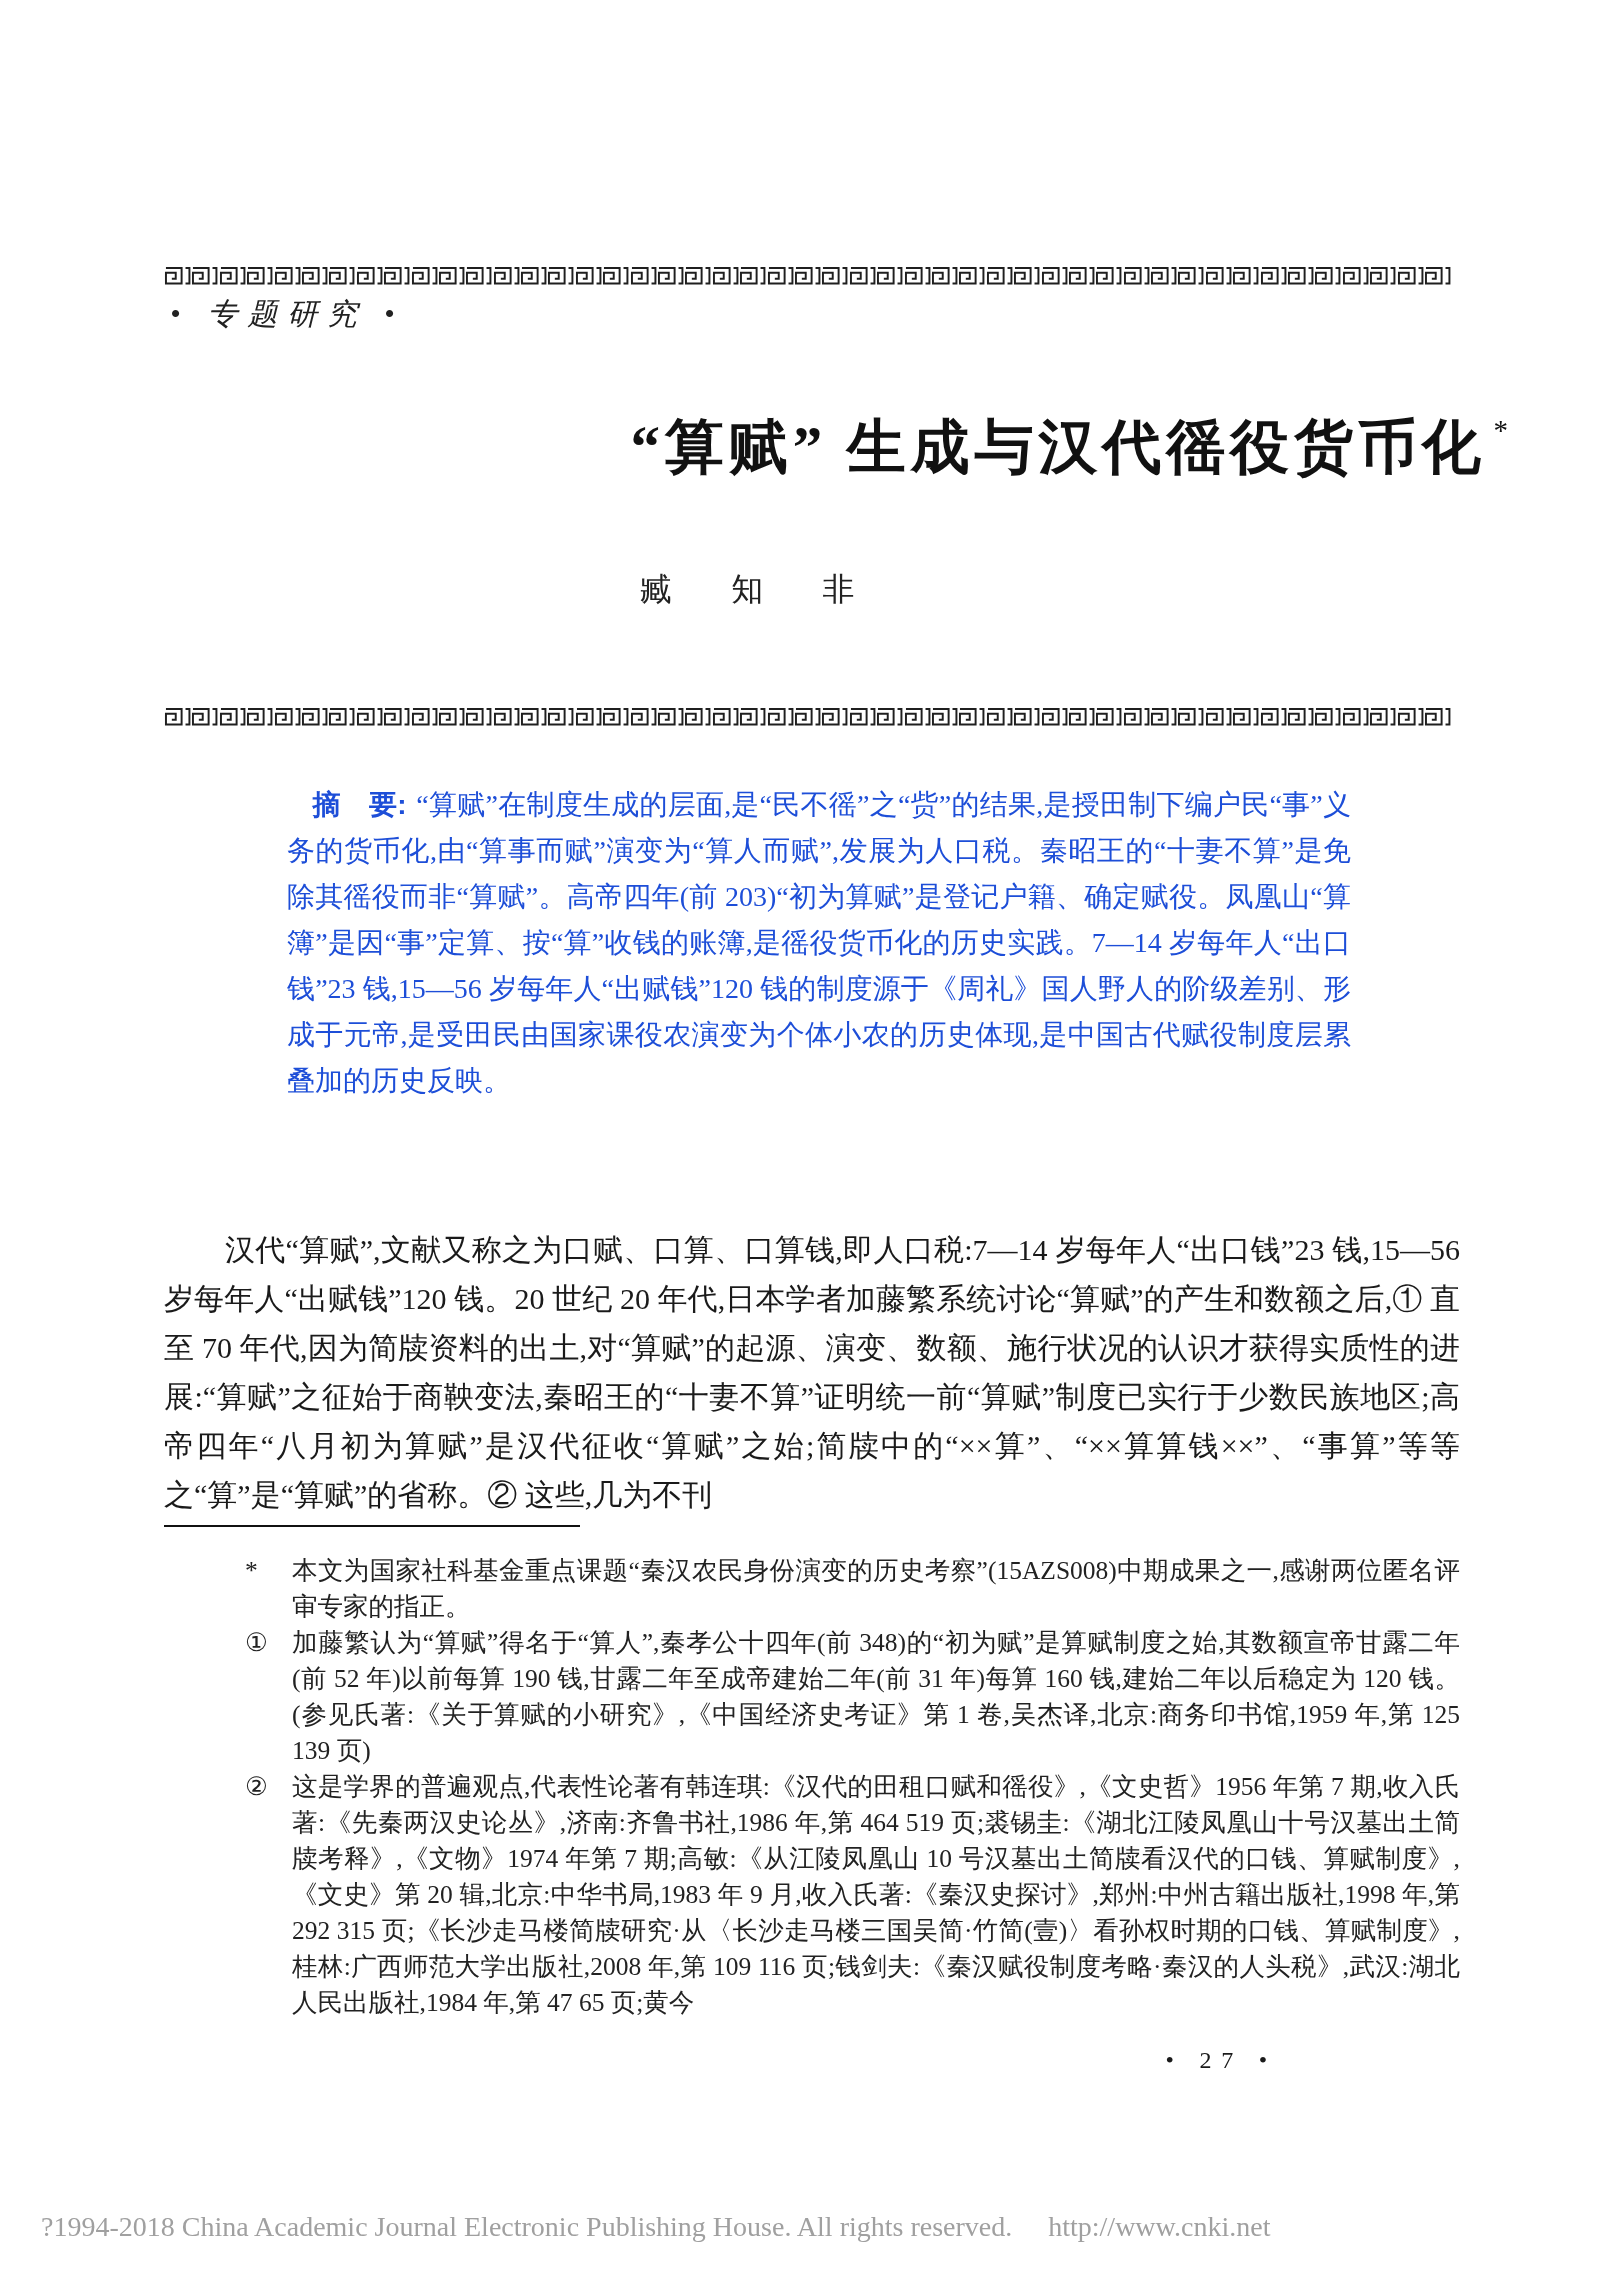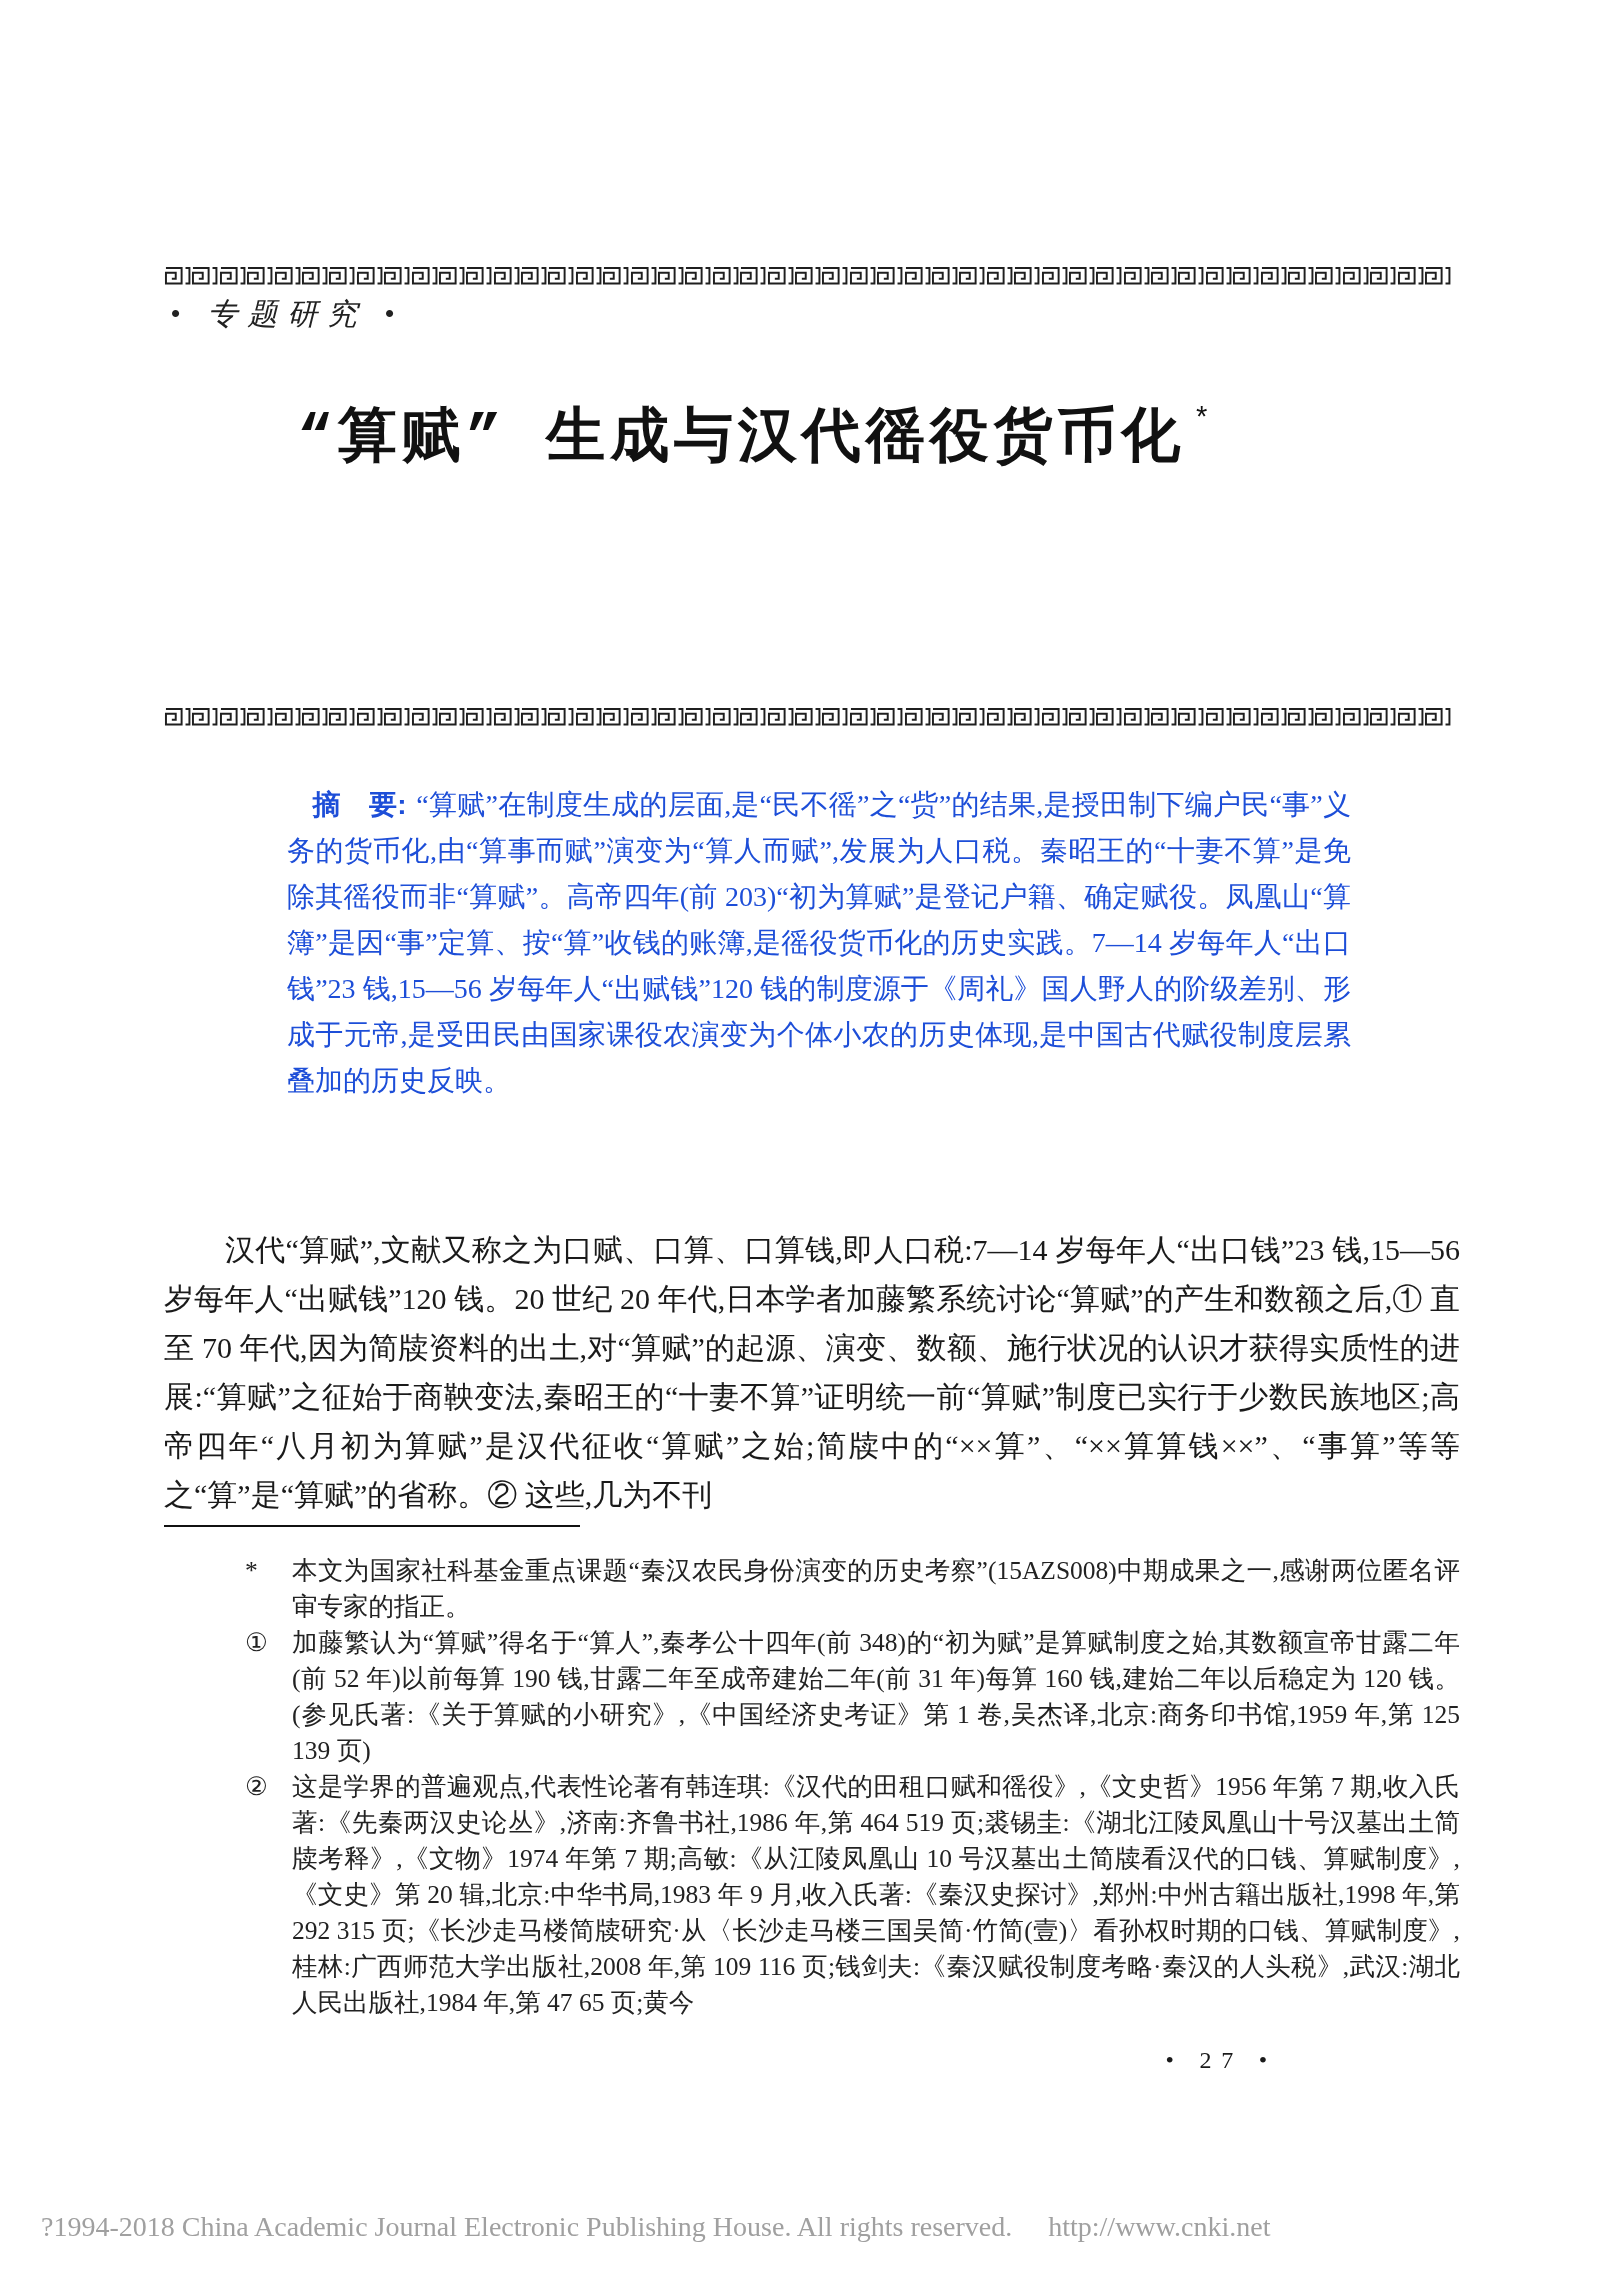--- a/index.html
+++ b/index.html
@@ -11,22 +11,22 @@
   .meander{position:absolute;left:164px;width:1296px;height:25.5px;display:flex;flex-wrap:nowrap;overflow:hidden;}
   .meander-top{top:263px;}
   .meander-mid{top:704px;}
   
   .section-label{
     position:absolute;left:170px;top:294px;font-size:30px;font-style:italic;
     letter-spacing:9.8px;color:#222;
   }
   
   .article-title{
-    position:absolute;left:0;top:396px;width:100%;text-align:center;
-    font-family:Liberation Mono, monospace;font-weight:bold;
+    position:absolute;left:0;top:408px;width:100%;text-align:right;
+    font-family:Liberation Serif, serif;font-weight:bold;
     font-size:59px;letter-spacing:4.9px;white-space:nowrap;color:#111;
   }
   .title-note{font-size:29px;vertical-align:27.4px;font-weight:normal;margin-left:7.8px;letter-spacing:0;}
   
   .author{position:absolute;left:0;top:568px;width:100%;text-align:center;font-size:32px;letter-spacing:13.7px;color:#222;}
   
   .abstract{position:absolute;left:287px;top:782px;width:1064px;font-size:28px;line-height:46px;color:#1d4ed8;}
   .abs-para{margin:0;text-align:justify;text-indent:25.5px;}
   .abs-label{font-family:"Liberation Sans","DejaVu Sans",sans-serif;font-weight:bold;margin-right:9.8px;}
   .kw-line{margin:0;text-indent:25.5px;}
@@ -240,20 +240,21 @@
       <svg width="27.4" height="25.5" viewBox="0 0 28 26" style="flex:0 0 auto">
         <path d="M2 5 H18 V21 H2 V10 H12 V16 H8" fill="none" stroke="#1f1f1f" stroke-width="2"></path>
         <path d="M22 5 H26 V21 H22" fill="none" stroke="#1f1f1f" stroke-width="2"></path>
       </svg>
     </div>
 
   <div class="section-label">• 专题研究 •</div>
 
   <div class="article-title"><span>“算赋” 生成与汉代徭役货币化</span><sup class="title-note">*</sup></div>
 
+  <div class="author">臧　知　非</div>
 
   <div class="meander meander-mid">
       <svg width="27.4" height="25.5" viewBox="0 0 28 26" style="flex:0 0 auto">
         <path d="M2 5 H18 V21 H2 V10 H12 V16 H8" fill="none" stroke="#1f1f1f" stroke-width="2"></path>
         <path d="M22 5 H26 V21 H22" fill="none" stroke="#1f1f1f" stroke-width="2"></path>
       </svg>
       <svg width="27.4" height="25.5" viewBox="0 0 28 26" style="flex:0 0 auto">
         <path d="M2 5 H18 V21 H2 V10 H12 V16 H8" fill="none" stroke="#1f1f1f" stroke-width="2"></path>
         <path d="M22 5 H26 V21 H22" fill="none" stroke="#1f1f1f" stroke-width="2"></path>
       </svg>

